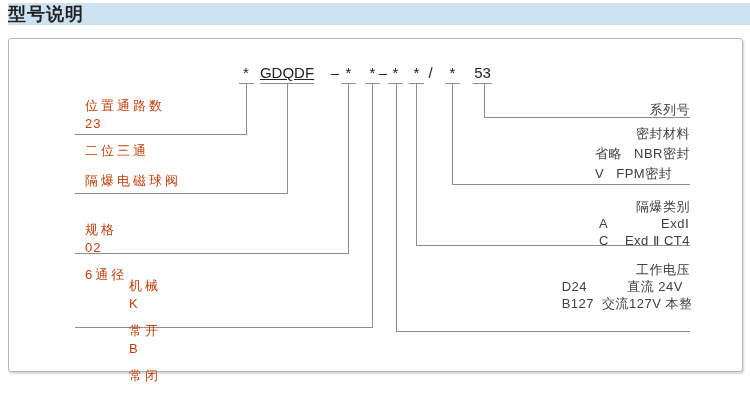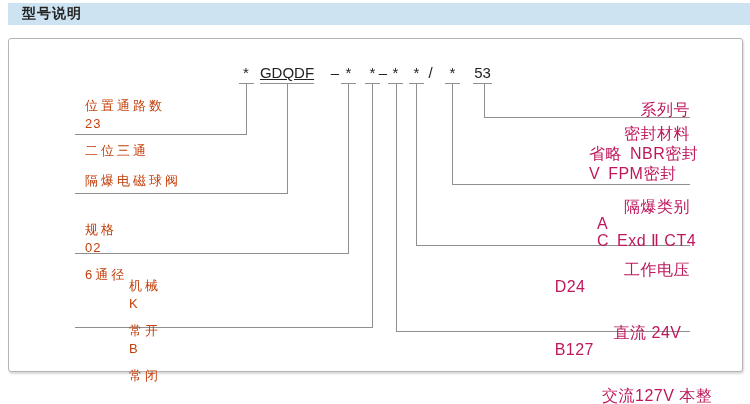--- a/index.html
+++ b/index.html
@@ -6,21 +6,21 @@
   .canvas{
     position:relative;width:750px;height:404px;overflow:hidden;
     font-family:"Liberation Sans","DejaVu Sans",sans-serif;
     color:#333;background:#fff;
   }
   .header{
     position:absolute;left:8px;top:3px;right:0;height:22px;
     background:#cde3f2;display:flex;align-items:center;
   }
   .header-title{
-    margin-left:14px;font-size:14px;font-weight:bold;color:#222;
+    margin-left:0;font-size:18px;font-weight:bold;color:#222;
     letter-spacing:1px;
   }
   .panel{
     position:absolute;left:8px;top:38px;width:733px;height:332px;
     background:#fff;border:1px solid #b5b5b5;border-radius:3px;
     box-shadow:1px 2px 2px rgba(0,0,0,0.15);
   }
   .lines{position:absolute;left:0;top:0;width:750px;height:404px;pointer-events:none;}
   .lines polyline,.lines line{stroke:#8f8f8f;stroke-width:1;fill:none;shape-rendering:crispEdges;}
   .cp{
@@ -38,30 +38,30 @@
   .c8{left:424px;width:13px;}
   .c9{left:445px;width:15px;}
   .c10{left:472px;width:21px;}
   .lblock{
     position:absolute;left:85px;font-size:13px;letter-spacing:3px;
     line-height:18px;color:#c2410c;white-space:nowrap;
   }
   .lrow{display:flex;flex-direction:column;}
   .lcode{display:inline-block;width:27px;letter-spacing:1px;flex:0 0 27px;}
   .rblock{
-    position:absolute;right:60px;font-size:16px;letter-spacing:0.5px;
-    line-height:20px;color:#be185d;text-align:right;white-space:nowrap;
+    position:absolute;right:60px;font-size:13px;letter-spacing:0.5px;
+    line-height:20px;color:#404040;text-align:right;white-space:nowrap;
   }
   .rblock.tight{line-height:17px;}
   .rrow{display:flex;justify-content:flex-start;}
   .rcode{margin-right:8px;}
   .rdesc{display:inline-block;text-align:right;}
   .w60 .rdesc{width:60px;}
   .w73 .rdesc{width:73px;}
-  .w88 .rdesc{width:88px;margin-top:46px;}
+  .w88 .rdesc{width:88px;}
   .bt-l1{top:97px;} .bt-l2{top:172px;} .bt-l3{top:221px;} .bt-l4{top:277px;margin-left:44px;}
   .bt-r1{top:100px;} .bt-r2{top:124px;} .bt-r3{top:198px;} .bt-r4{top:261px;}
 </style>
 </head>
 <body>
 
 <div class="canvas">
 
   <div class="header">
     <span class="header-title">型号说明</span>
@@ -147,20 +147,21 @@
     <div class="rrow">
       <span class="rcode">V</span>
       <span class="rdesc">FPM密封</span>
     </div>
   </div>
 
   <div class="rblock tight bt-r3 w73">
     <div>隔爆类别</div>
     <div class="rrow">
       <span class="rcode">A</span>
+      <span class="rdesc">ExdⅠ</span>
     </div>
     <div class="rrow">
       <span class="rcode">C</span>
       <span class="rdesc">Exd Ⅱ CT4</span>
     </div>
   </div>
 
   <div class="rblock tight bt-r4 w88">
     <div>工作电压</div>
     <div class="rrow">

